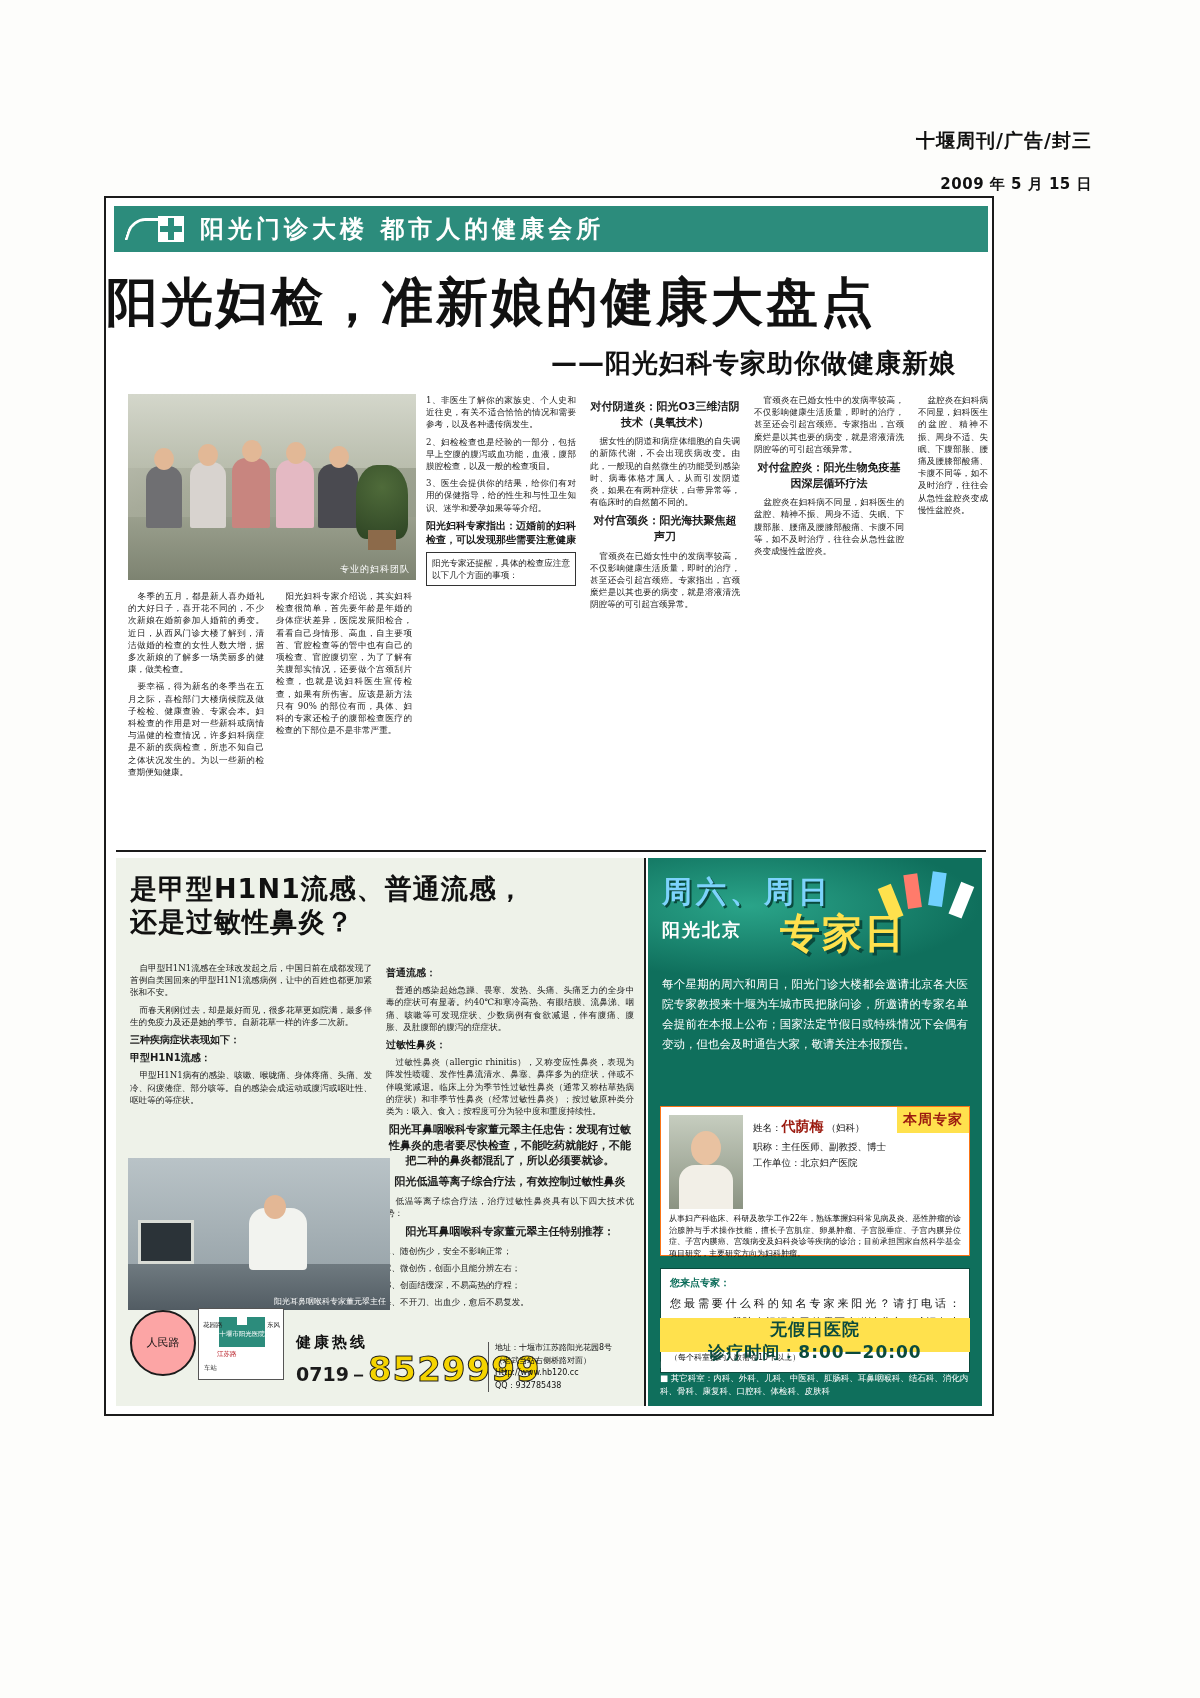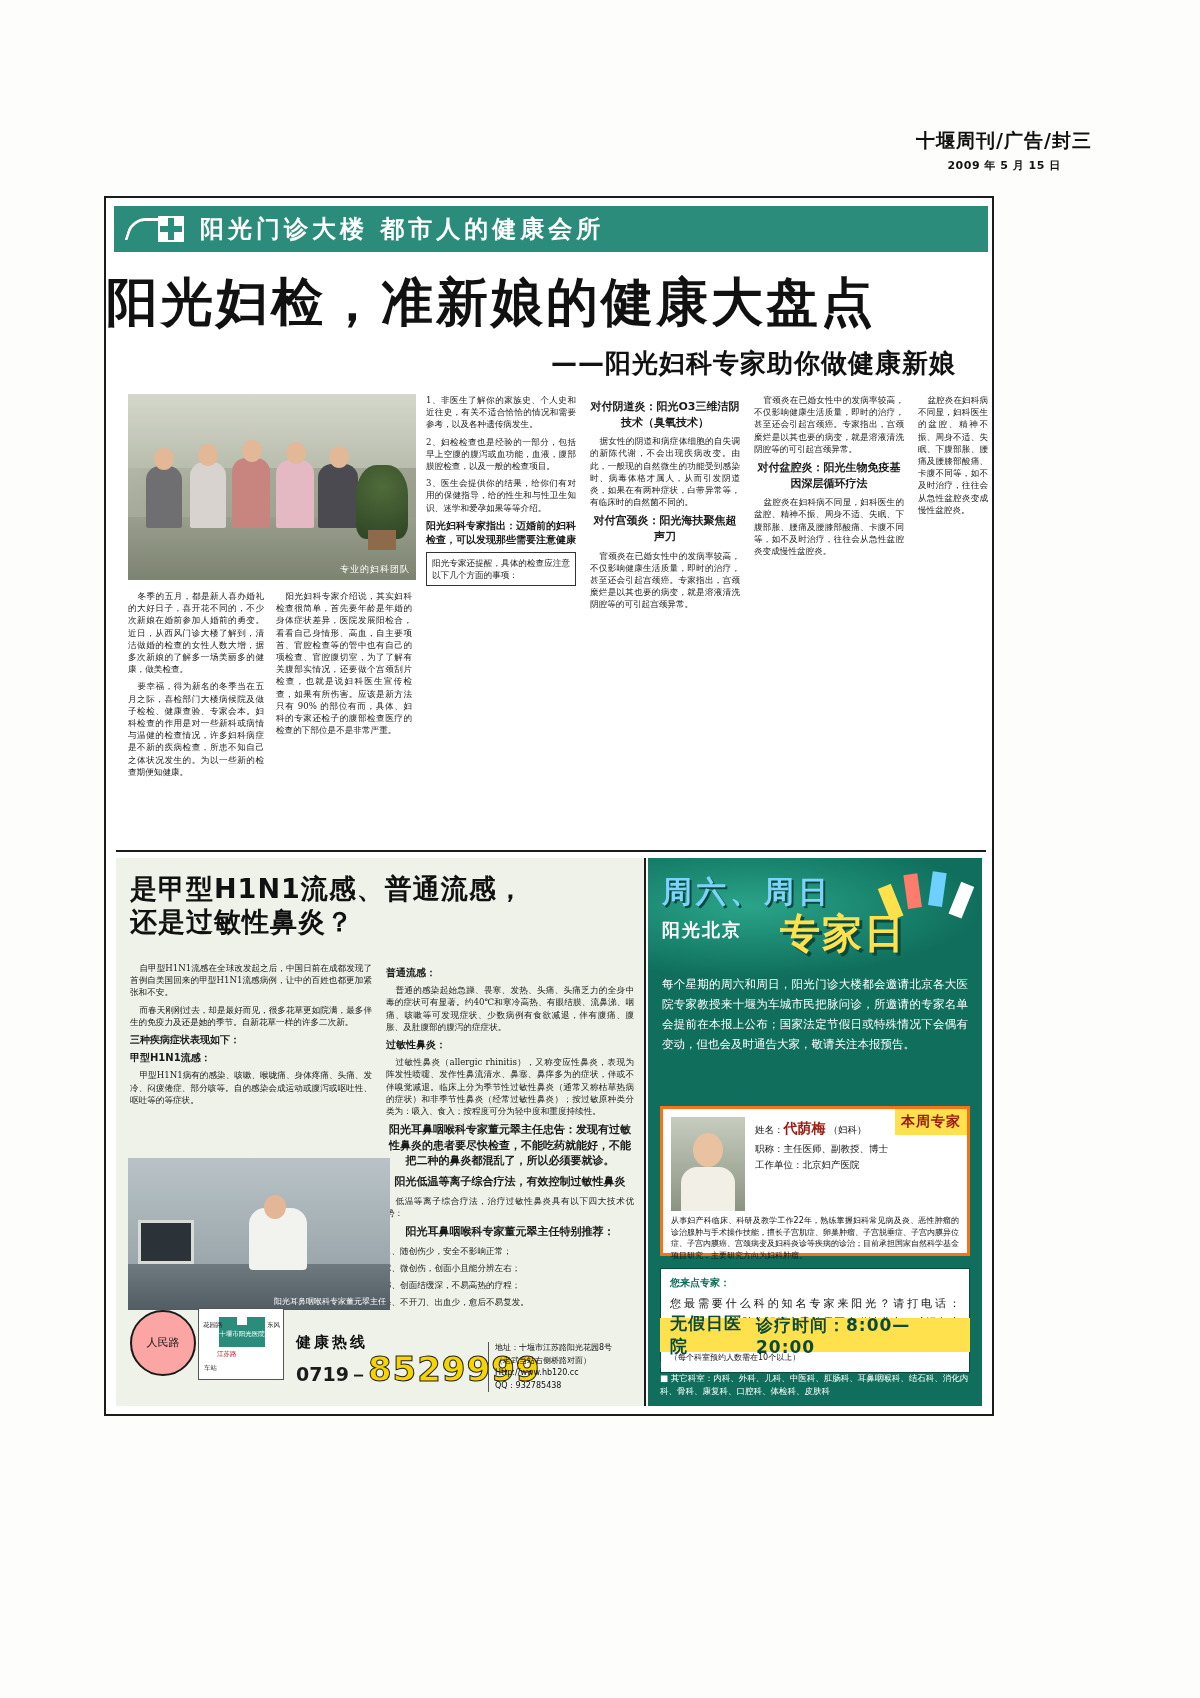--- a/index.html
+++ b/index.html
@@ -20,21 +20,21 @@
   .masthead {
     position:absolute; right:108px; top:128px;
     text-align:right;
   }
   .masthead .line1 {
     font-size:19px; font-weight:bold; letter-spacing:1px;
     font-family:"DejaVu Sans", sans-serif;
   }
   .masthead .line1 .slash { font-weight:bold; }
   .masthead .line2 {
-    font-size:11px; font-weight:bold; margin-top:4px; letter-spacing:0.5px;text-align:center;
+    font-size:15px; font-weight:bold; margin-top:21px; letter-spacing:0.5px;
   }
 
   
   .frame {
     position:absolute; left:104px; top:196px;
     width:890px; height:1220px;
     border:2px solid #1b1b1b;
     background:#fff;
   }
 
@@ -237,21 +237,21 @@
     position:absolute; display:block; width:14px; height:34px;
     transform-origin:bottom center;
   }
   .lr-body {
     position:absolute; left:14px; top:116px; right:14px;
     font-size:11.5px; line-height:1.75; text-align:justify;
     font-family:"DejaVu Serif", serif;
   }
   .expert-card {
     position:absolute; left:12px; right:12px; top:248px; height:150px;
-    background:#fff; color:#111; border:3px solid #f97316;
+    background:#fff; color:#111; border:1px solid #f97316;
   }
   .expert-card .badge {
     position:absolute; right:0; top:0; background:#ffe14d; color:#9b1a0f;
     font-size:14px; font-weight:bold; padding:4px 6px; letter-spacing:1px;
   }
   .expert-photo {
     position:absolute; left:8px; top:8px; width:74px; height:94px;
     background:linear-gradient(#c6cdbf,#8b9382); overflow:hidden;
   }
   .expert-photo .h {
@@ -278,20 +278,21 @@
   .ask-block h6 {
     margin:0 0 5px 0; font-size:10px; font-weight:bold; color:#0f6f5c;
   }
   .ask-block p { margin:0; font-size:11px; line-height:1.7; text-align:justify; }
   .ask-block .small { font-size:8px; }
   .noholiday {
     position:absolute; left:12px; right:12px; bottom:54px; height:34px;
     background:#ffe14d; color:#0a4a3d; display:flex; align-items:center;
     font-size:17px; font-weight:bold; padding:0 10px; letter-spacing:1px;
     justify-content:space-between;
+    flex-direction:column;
   }
   .specialty {
     position:absolute; left:12px; right:12px; bottom:8px;
     font-size:8.5px; line-height:1.55; color:#fff;
   }
 </style>
 </head>
 <body>
 
 <div class="page">

